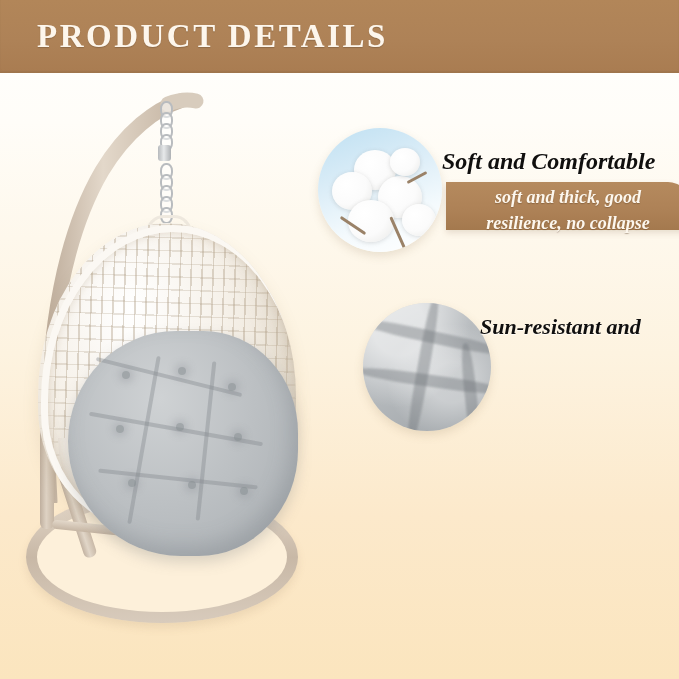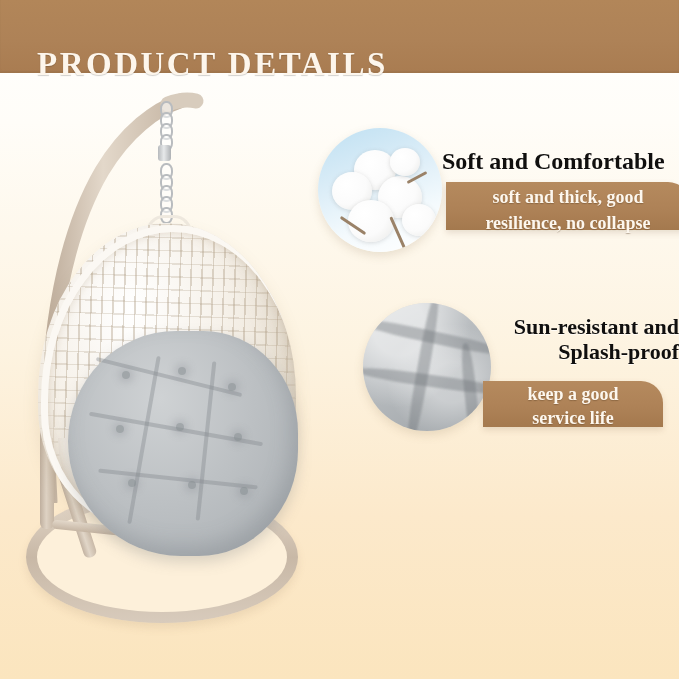--- a/index.html
+++ b/index.html
@@ -19,21 +19,20 @@
     position:absolute;left:0;top:0;width:679px;height:73px;
     background:linear-gradient(180deg,#b28659 0%,#ae8257 55%,#a97c51 100%);
     box-shadow:inset 0 -2px 2px rgba(0,0,0,.06);
   }
   .header-title{
     position:absolute;left:37px;top:18px;
     font-family:"Liberation Serif", serif;
     font-weight:bold;font-size:33px;letter-spacing:2.5px;
     color:#fdf6ec;white-space:nowrap;
     text-shadow:0 1px 1px rgba(0,0,0,.18);
-    margin-top:28px;
   }
 
   
   .product-stage{position:absolute;left:0;top:73px;width:330px;height:606px;}
 
   
   .stand-arm{position:absolute;left:40px;top:10px;width:170px;height:420px;}
   .stand-post{
     position:absolute;left:40px;top:336px;width:14px;height:120px;
     background:linear-gradient(90deg,#bfaf9e,#ded2c3 45%,#c6b6a4);
@@ -113,21 +112,21 @@
   .chain-clasp{
     position:absolute;left:-2px;top:44px;width:13px;height:16px;border-radius:3px;
     background:linear-gradient(90deg,#b6b9bc,#e7e9ea 45%,#aeb1b4);
   }
   .hang-bracket{
     position:absolute;left:146px;top:142px;width:40px;height:24px;
     border:3px solid #efe9df;border-bottom:none;border-radius:18px 18px 0 0;
   }
 
   
-  .card{position:absolute;}
+  .card{position:absolute;font-style:italic;}
   .card-photo{
     position:absolute;border-radius:50%;overflow:hidden;
     box-shadow:0 4px 10px rgba(140,115,85,.18);
   }
   .card-heading{
     position:absolute;
     font-family:"Liberation Serif", serif;
     font-weight:bold;color:#100f0e;line-height:1.12;
     text-shadow:0 1px 0 rgba(255,255,255,.7);
   }
@@ -165,21 +164,21 @@
   #card2{left:300px;top:295px;width:379px;height:145px;}
   #card2 .card-photo{left:63px;top:8px;width:128px;height:128px;}
   .cushion-macro{
     position:absolute;inset:0;
     background:
       radial-gradient(ellipse at 28% 18%, rgba(255,255,255,.55) 0 20%, transparent 55%),
       radial-gradient(ellipse at 70% 62%, rgba(255,255,255,.38) 0 18%, transparent 52%),
       linear-gradient(150deg,#cfd2d4 0%,#b7bbbe 45%,#9ea3a7 100%);
   }
   .macro-fold{position:absolute;background:rgba(110,116,121,.40);border-radius:40%;filter:blur(1px);}
-  #card2 .card-heading{left:180px;top:20px;width:199px;font-size:22px;text-align:right;}
+  #card2 .card-heading{left:180px;top:20px;width:199px;font-size:22px;text-align:left;}
   #card2 .card-banner{left:183px;top:86px;width:180px;height:46px;}
   #card2 .card-banner span{font-size:18px;padding-top:3px;}
 
   
   #card3{left:300px;top:475px;width:379px;height:155px;}
   #card3 .card-photo{left:30px;top:8px;width:146px;height:146px;}
   .mesh{
     position:absolute;inset:0;
     background:
       radial-gradient(ellipse at 52% 88%, #e3e5e6 0 22%, transparent 46%),
@@ -289,22 +288,17 @@
   <div class="card" id="card2">
     <div class="card-photo">
       <div class="cushion-macro"></div>
       <div class="macro-fold" style="left:-6px;top:28px;width:150px;height:12px;transform:rotate(12deg)"></div>
       <div class="macro-fold" style="left:-6px;top:72px;width:150px;height:12px;transform:rotate(8deg)"></div>
       <div class="macro-fold" style="left:54px;top:-8px;width:12px;height:150px;transform:rotate(10deg)"></div>
       <div class="macro-fold" style="left:102px;top:40px;width:12px;height:110px;transform:rotate(-6deg)"></div>
     </div>
     <div class="card-heading">
       <div>Sun-resistant and</div>
-      <div>Splash-proof</div>
-    </div>
-    <div class="card-banner">
-      <span>keep a good</span>
-      <span>service life</span>
     </div>
   </div>
 
 
 </div>
 
 </body></html>

